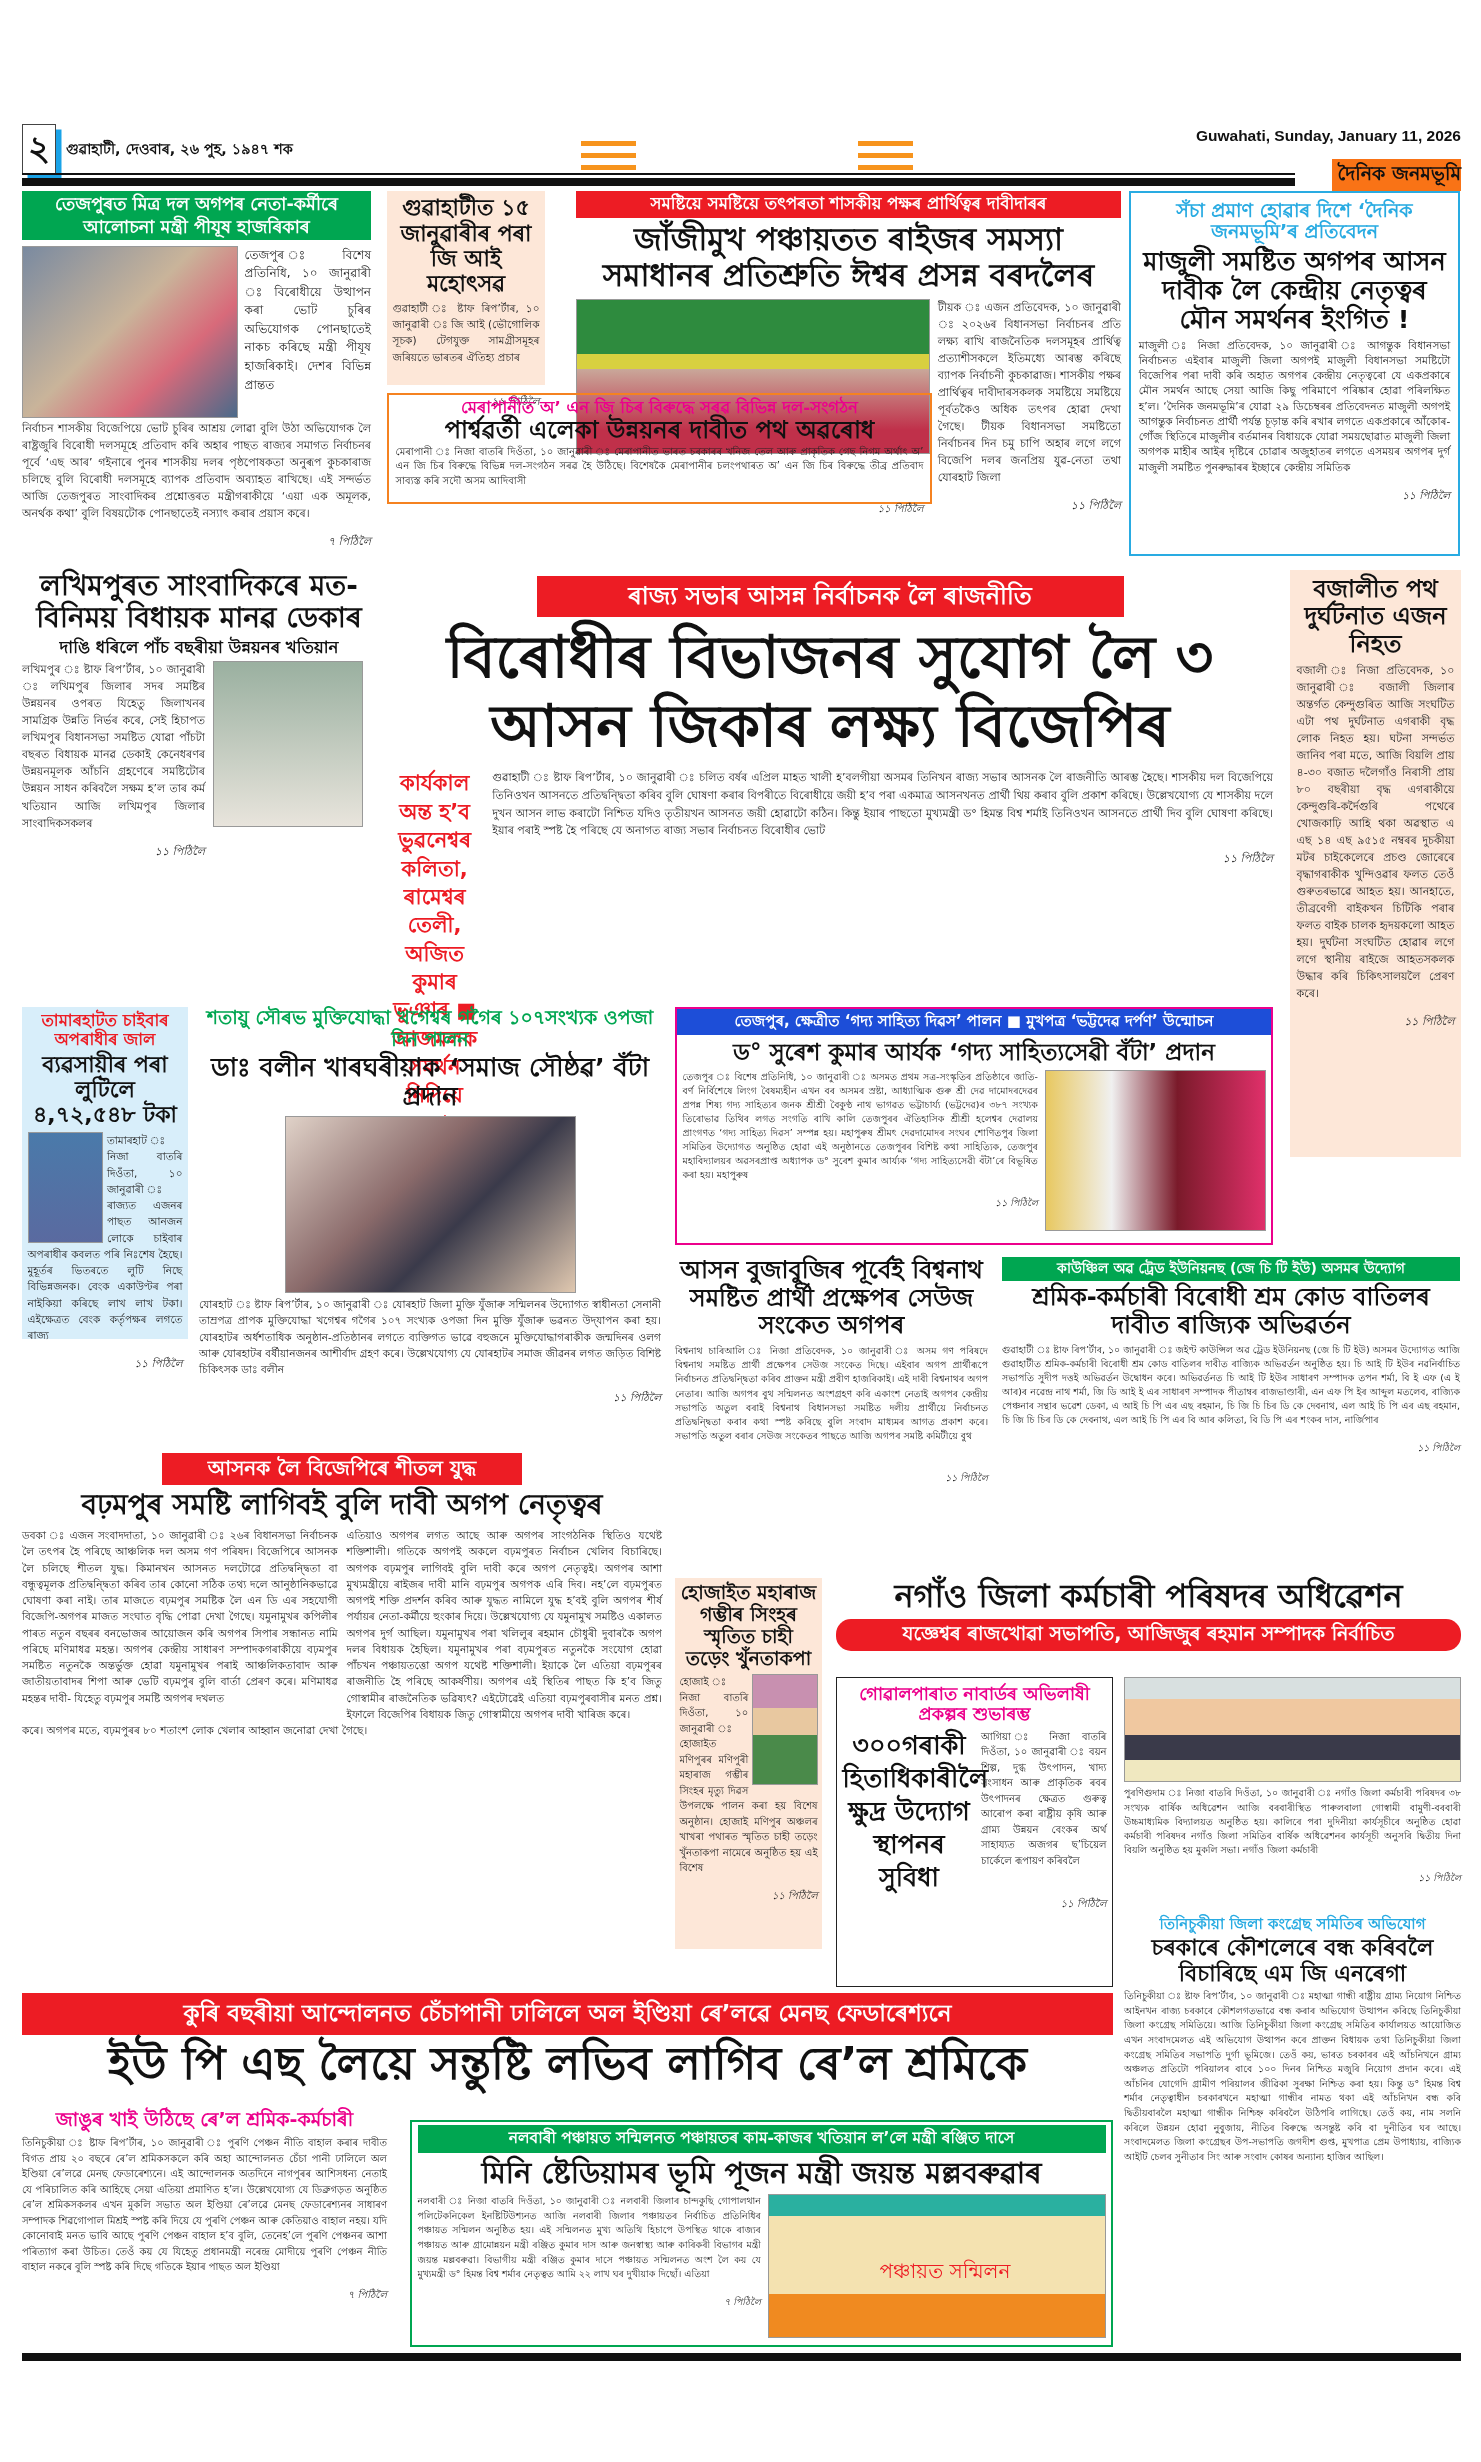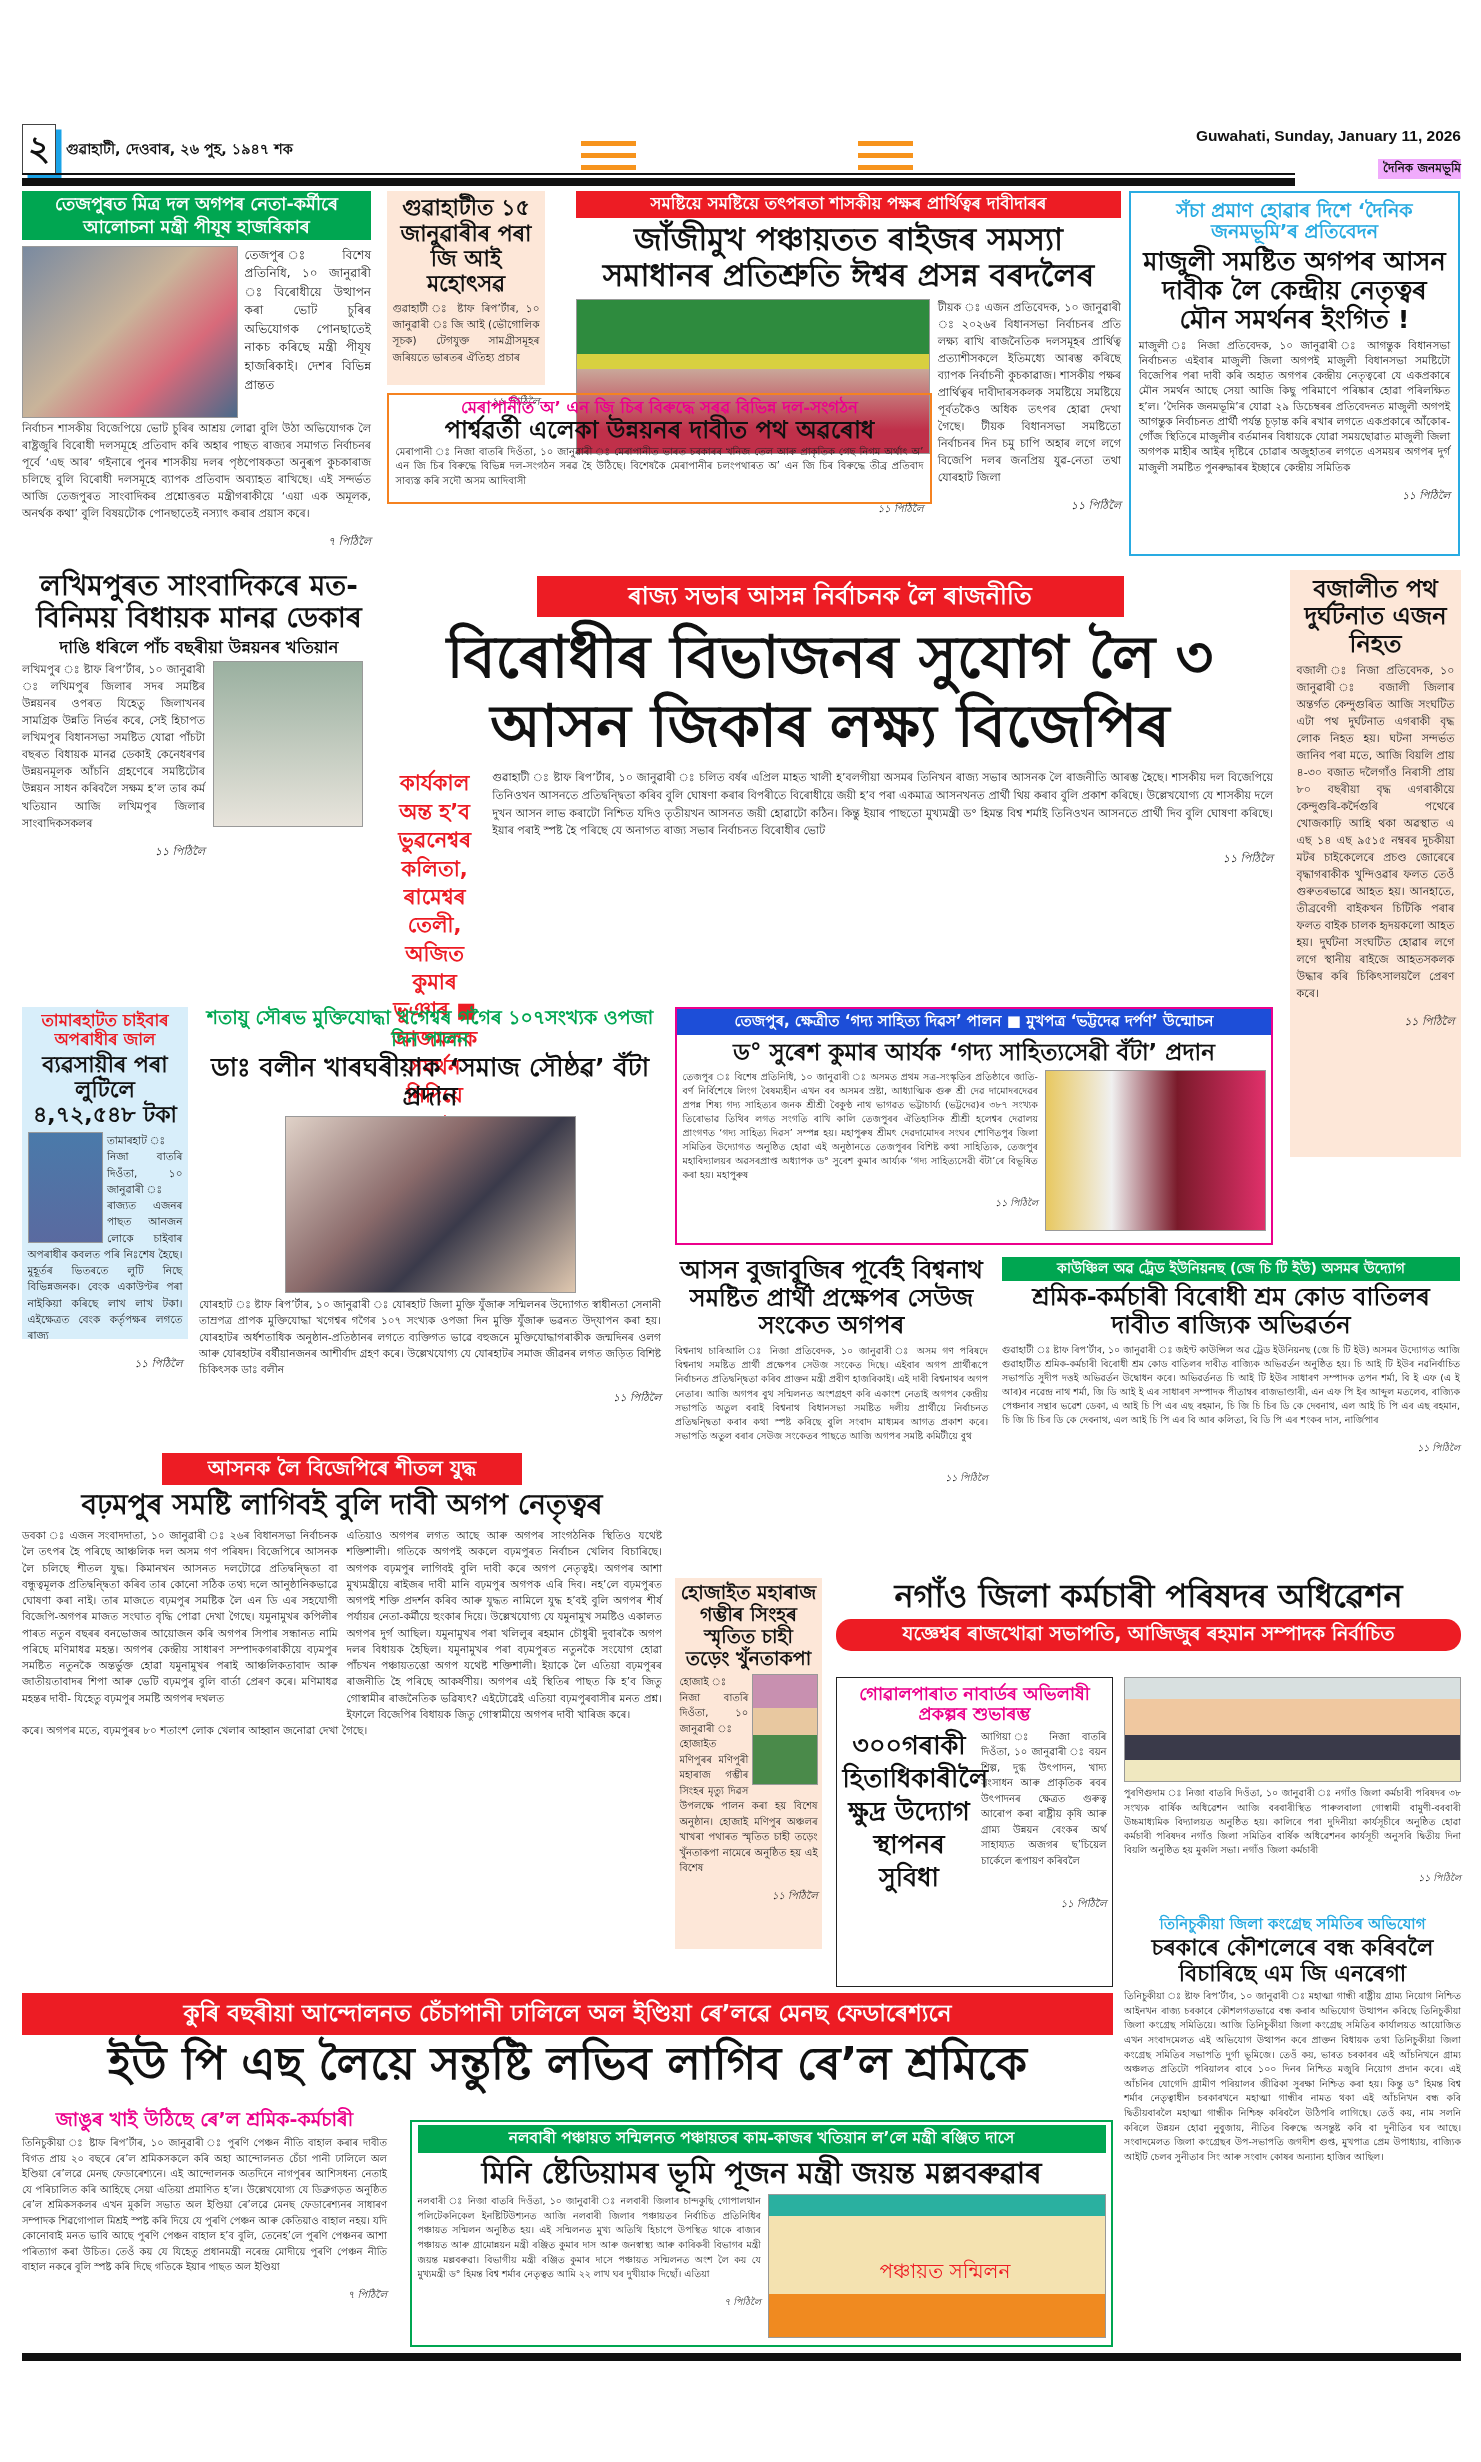--- a/index.html
+++ b/index.html
@@ -9,21 +9,21 @@
   .pagewrap { position: absolute; left: 22px; top: 116px; width: 1439px; height: 2237px; }
 
   
   .pagenum { position:absolute; left: 0; top: 8.3px; width: 34px; height: 50px; border:1.7px solid #444; background:#fff; font-size:34px; font-weight:bold; line-height:47px; text-align:center; box-shadow: 5.5px 5.5px 0 #1aa3e8; }
   .dateline-as { position:absolute; left:44px; top:22px; font-size:14.4px; font-weight:bold; color:#111;text-align:right; }
   .logo { position:absolute; left: 559px; top: 2.8px; width: 332px; height: 66px; text-align:center; }
   .logo-stripes { position:absolute; top: 22px; width: 55px; height: 33px; background: repeating-linear-gradient(#f7941d 0 5.5px, #fff 5.5px 12px); }
   .logo-stripes.l { left: 0; } .logo-stripes.r { right: 0; }
   .logo-text { position:absolute; left: 55px; right: 55px; top: 5.5px; font-size: 51px; font-weight: bold; color:#e31e25; line-height: 66px; font-family: "DejaVu Serif", serif; }
   .dateline-en { position:absolute; right: 0; top: 11px; font-size: 15.5px; font-weight: bold; font-family: "Liberation Sans", sans-serif; }
-  .brand-small { position:absolute; right: 0; top: 43px; font-size: 12px; font-weight: bold; background:#f0abfc; padding-left:5.5px; }
+  .brand-small { position:absolute; right: 0; top: 43px; font-size: 19px; font-weight: bold; background:#f97316; padding-left:5.5px; }
   .rule-thin { position:absolute; left:0; right: 166px; top: 57px; height: 2.2px; background:#111; }
   .rule-thick { position:absolute; left:0; right: 166px; top: 62px; height: 7.8px; background:#111; }
 
   
   .band { color:#fff; font-weight:bold; text-align:center; display:flex; align-items:center; justify-content:center; }
   .red { background:#ed1c24; } .green { background:#00a651; } .pinkbg { background:#1d4ed8; }
   .hl { font-weight:bold; text-align:center; line-height:1.15; color:#111; }
   .body { font-size: 12px; line-height: 1.55; text-align: justify; color:#222; }
   .cont { font-style: italic; float: right; margin-left: 5.5px; margin-top: 28px; }
   .photo { background: linear-gradient(135deg, #7a8aa0, #c9b49a 45%, #d86a7a 70%, #4a6a8a); border:0.6px solid #999; }

